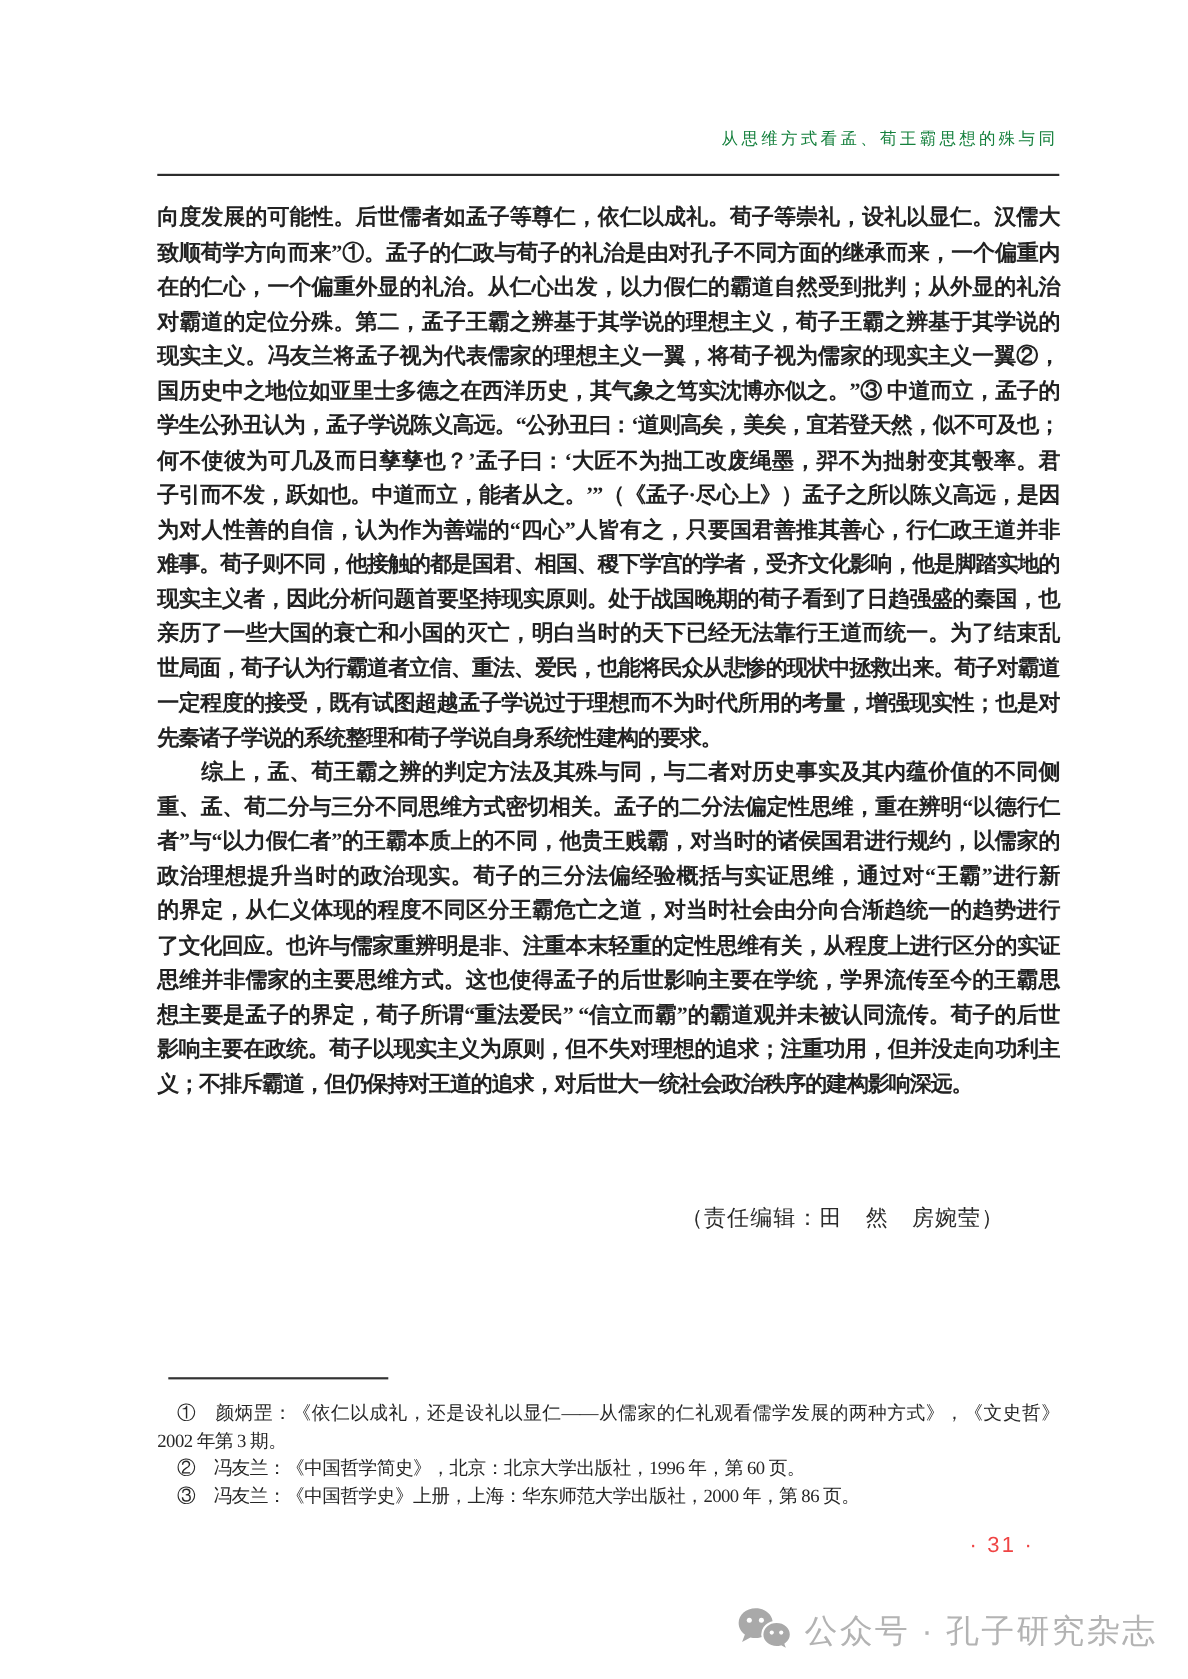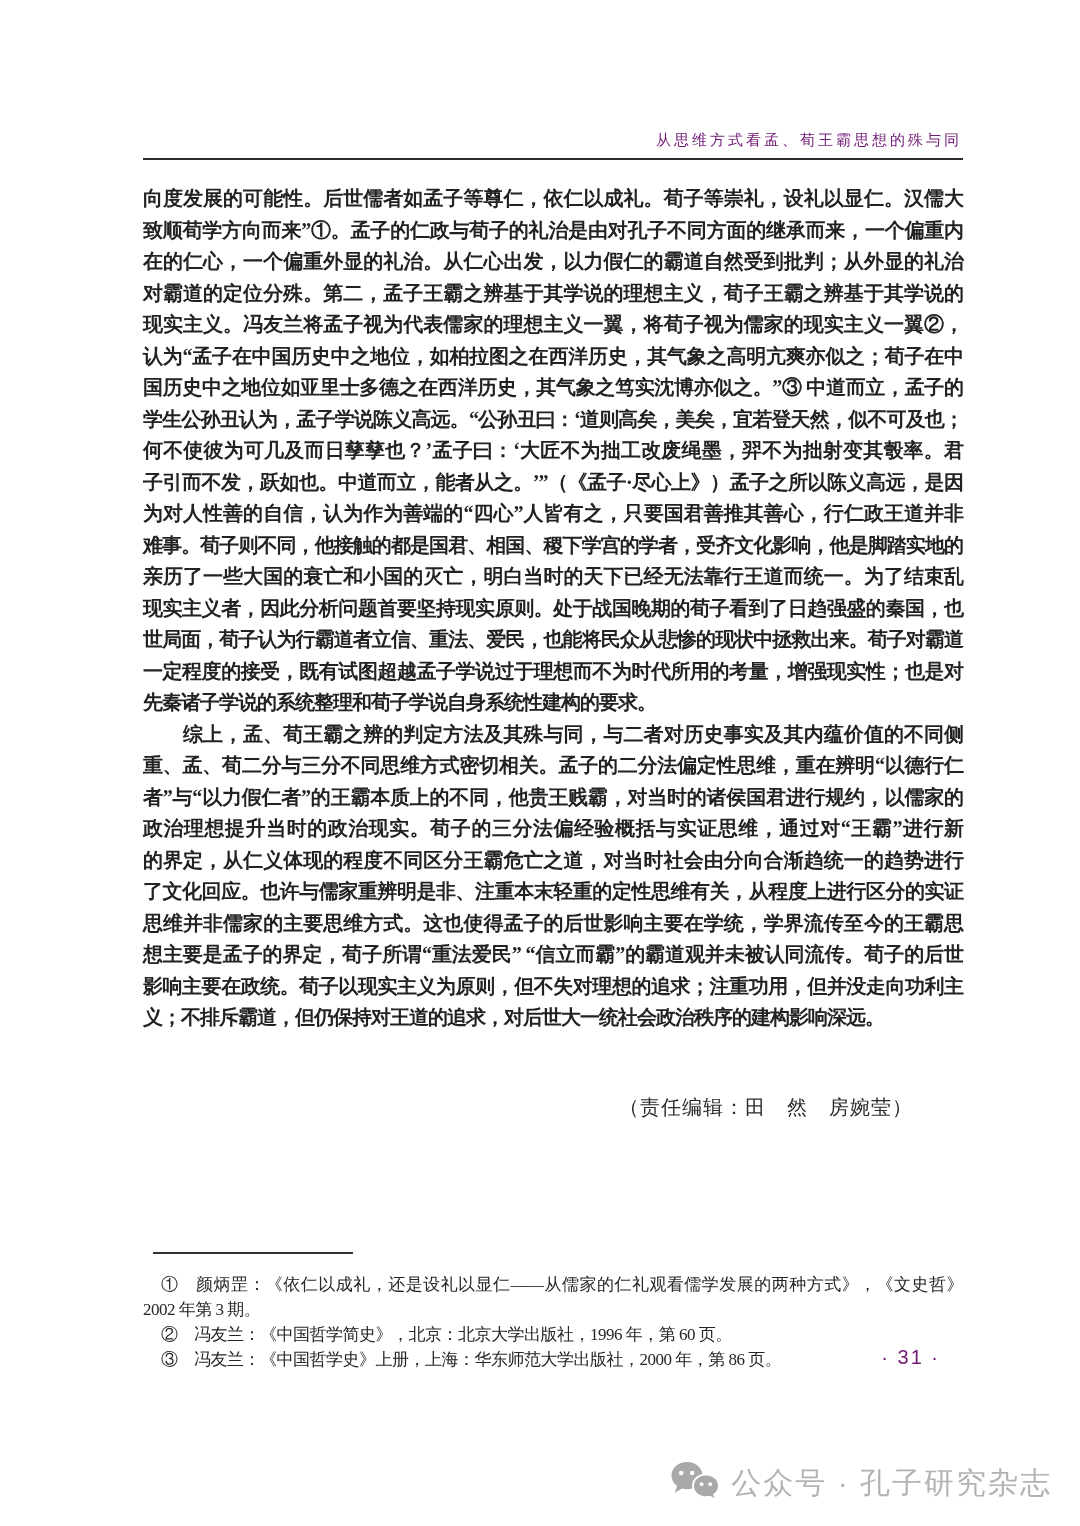--- a/index.html
+++ b/index.html
@@ -7,22 +7,22 @@
   .page {
     position:relative;
     width:1080px; height:1526px;
     background:#ffffff;
     font-family:"Liberation Serif","DejaVu Serif",serif;
     color:#242424;
     overflow:hidden;
   }
   
   .running-title {
-    position:absolute; top:131px; right:118px;
-    font-size:15px; letter-spacing:3px; color:#701a75;
+    position:absolute; top:117px; right:118px;
+    font-size:15px; letter-spacing:3px; color:#15803d;
     white-space:nowrap;
   }
   .header-rule {
     position:absolute; top:158px; left:143px; width:820px; height:2px;
     background:#2c2c2c;
   }
   
   .article {
     position:absolute; top:183px; left:143px; width:820px;
     font-size:20px; line-height:31.5px; letter-spacing:-1px;
@@ -50,22 +50,22 @@
   .footnotes {
     position:absolute; top:1272px; left:143px; width:820px;
     font-size:17px; line-height:25px; letter-spacing:-0.5px;
     color:#262626;
   }
   .fn-line { text-align:justify; }
   .fn-line.indent { text-indent:18px; }
   .fn-line.fill { text-align-last:justify; }
   
   .page-number {
-    position:absolute; top:1346px; right:140px;
-    font-size:20px; color:#701a75; letter-spacing:2px;
+    position:absolute; top:1394px; right:140px;
+    font-size:20px; color:#ef4444; letter-spacing:2px;
     font-family:"Liberation Sans","DejaVu Sans",sans-serif;
   }
   
   .watermark {
     position:absolute; top:1460px; right:28px;
     display:flex; align-items:center; gap:10px;
   }
   .watermark .wm-text {
     font-family:"Liberation Sans","DejaVu Sans",sans-serif;
     font-size:30px; color:#b3b3b3; letter-spacing:2px;
@@ -82,29 +82,28 @@
 
   <div class="header-rule"></div>
 
   <div class="article">
     <section>
         <div class="tline">向度发展的可能性。后世儒者如孟子等尊仁，依仁以成礼。荀子等崇礼，设礼以显仁。汉儒大</div>
         <div class="tline">致顺荀学方向而来”①。孟子的仁政与荀子的礼治是由对孔子不同方面的继承而来，一个偏重内</div>
         <div class="tline">在的仁心，一个偏重外显的礼治。从仁心出发，以力假仁的霸道自然受到批判；从外显的礼治</div>
         <div class="tline">对霸道的定位分殊。第二，孟子王霸之辨基于其学说的理想主义，荀子王霸之辨基于其学说的</div>
         <div class="tline">现实主义。冯友兰将孟子视为代表儒家的理想主义一翼，将荀子视为儒家的现实主义一翼②，</div>
-        <div class="tline">认为“孟子在中国历史中之地位，如柏拉图之在西洋历史，其气象之高明亢爽亦似之；荀子在中</div>
         <div class="tline">国历史中之地位如亚里士多德之在西洋历史，其气象之笃实沈博亦似之。”③ 中道而立，孟子的</div>
         <div class="tline">学生公孙丑认为，孟子学说陈义高远。“公孙丑曰：‘道则高矣，美矣，宜若登天然，似不可及也；</div>
         <div class="tline">何不使彼为可几及而日孳孳也？’孟子曰：‘大匠不为拙工改废绳墨，羿不为拙射变其彀率。君</div>
         <div class="tline">子引而不发，跃如也。中道而立，能者从之。’”（《孟子·尽心上》）孟子之所以陈义高远，是因</div>
         <div class="tline">为对人性善的自信，认为作为善端的“四心”人皆有之，只要国君善推其善心，行仁政王道并非</div>
         <div class="tline">难事。荀子则不同，他接触的都是国君、相国、稷下学宫的学者，受齐文化影响，他是脚踏实地的</div>
+        <div class="tline">现实主义者，因此分析问题首要坚持现实原则。处于战国晚期的荀子看到了日趋强盛的秦国，也</div>
         <div class="tline">亲历了一些大国的衰亡和小国的灭亡，明白当时的天下已经无法靠行王道而统一。为了结束乱</div>
-        <div class="tline">现实主义者，因此分析问题首要坚持现实原则。处于战国晚期的荀子看到了日趋强盛的秦国，也</div>
         <div class="tline">世局面，荀子认为行霸道者立信、重法、爱民，也能将民众从悲惨的现状中拯救出来。荀子对霸道</div>
         <div class="tline">一定程度的接受，既有试图超越孟子学说过于理想而不为时代所用的考量，增强现实性；也是对</div>
         <div class="tline">先秦诸子学说的系统整理和荀子学说自身系统性建构的要求。</div>
       </section>
     <section>
         <div class="tline">　　综上，孟、荀王霸之辨的判定方法及其殊与同，与二者对历史事实及其内蕴价值的不同侧</div>
         <div class="tline">重、孟、荀二分与三分不同思维方式密切相关。孟子的二分法偏定性思维，重在辨明“以德行仁</div>
         <div class="tline">者”与“以力假仁者”的王霸本质上的不同，他贵王贱霸，对当时的诸侯国君进行规约，以儒家的</div>
         <div class="tline">政治理想提升当时的政治现实。荀子的三分法偏经验概括与实证思维，通过对“王霸”进行新</div>
         <div class="tline">的界定，从仁义体现的程度不同区分王霸危亡之道，对当时社会由分向合渐趋统一的趋势进行</div>

